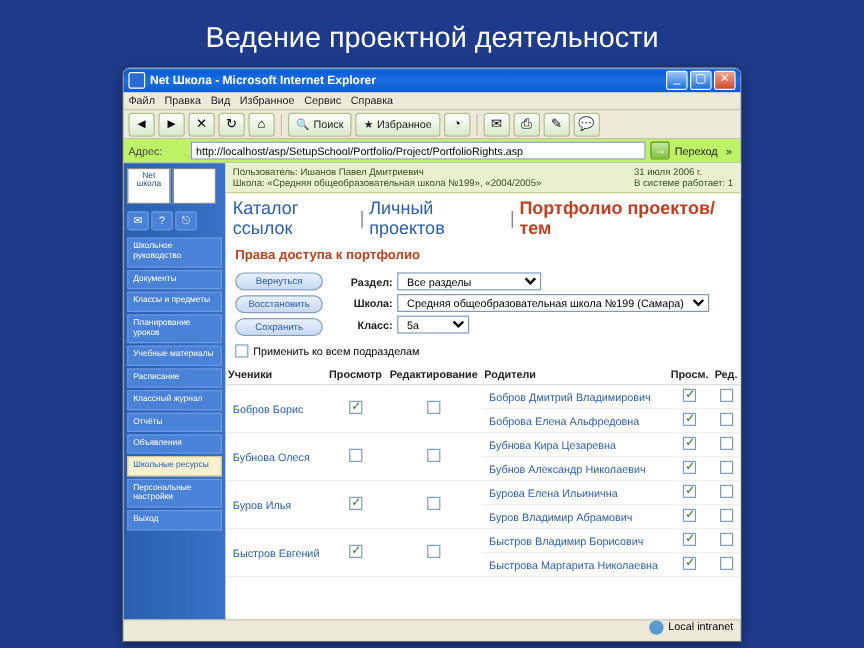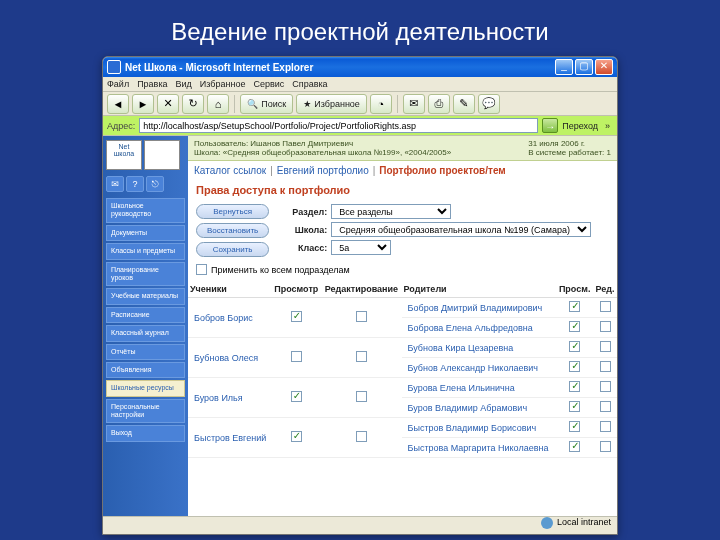--- a/index.html
+++ b/index.html
@@ -41,35 +41,35 @@
   .win-btn { width:18px; height:16px; background:linear-gradient(#9dc7f5,#1a6fe0); border:1px solid #fff; border-radius:2px; color:#fff; font-size:10px; line-height:12px; text-align:center; cursor:pointer;}
   .win-close { background:linear-gradient(#f6a08a,#d14b2b); }
   .menubar { background:#ece9d8; padding:2px 4px; display:flex; gap:8px; font-size:9px; color:#222; border-bottom:1px solid #c0c0b0;}
   .menubar span { cursor:default; }
   .toolbar { background:#ece9d8; padding:2px 4px; display:flex; align-items:center; gap:3px; border-bottom:1px solid #c0c0b0; height:24px;}
   .tbtn { width:22px; height:20px; background:linear-gradient(#fff,#d8e8c8); border:1px solid #b0c090; border-radius:3px; display:flex; align-items:center; justify-content:center; font-size:11px; cursor:pointer;}
   .tbtn.fav { width:auto; padding:0 6px; gap:3px; font-size:9px; color:#222;}
   .sep { width:1px; height:18px; background:#c0c0b0; margin:0 2px;}
   .addr { background:#bef264; padding:2px 4px; display:flex; align-items:center; gap:4px; border-bottom:1px solid #c0c0b0; height:20px;}
   .addr-label { font-size:9px; color:#444; }
-  .addr-input { flex:1; background:#fff; border:1px solid #7f9db9; height:15px; font-size:9px; padding:0 3px; }
+  .addr-input { flex:1; background:#fff; border:1px solid #7f9db9; height:15px; font-size:9px; padding:0 3px;margin-left:20px; }
   .go-btn { background:linear-gradient(#c9e8a0,#7fc040); border:1px solid #5a9020; width:16px; height:15px; border-radius:2px; color:#fff; font-size:10px; text-align:center; line-height:13px; cursor:pointer;}
   .go-label { font-size:9px; color:#222; }
   .links-btn { font-size:9px; color:#222; padding:0 3px; cursor:pointer;}
   .content { display:flex; background:#fff; height:380px; }
   .sidebar { width:85px; background:linear-gradient(to right,#2a5fb0,#3a72c8); padding:4px 3px; display:flex; flex-direction:column; gap:2px;}
   .logo-row { display:flex; gap:2px; margin-bottom:4px;}
   .logo-box { width:36px; height:30px; background:#fff; border:1px solid #888; font-size:7px; text-align:center; padding:2px; color:#1a5090;}
   .side-icons { display:flex; gap:2px; margin-bottom:4px;}
   .side-ico { width:18px; height:16px; background:#4a82d8; border:1px solid #6a9ae0; border-radius:2px; color:#fff; font-size:9px; text-align:center; line-height:14px; cursor:pointer;}
   .side-item { background:#4a82d8; border:1px solid #6a9ae0; color:#fff; font-size:7px; padding:3px 4px; cursor:pointer; line-height:1.2;}
   .side-item.active { background:#f5f0d0; color:#2a5fb0; border-color:#d0c890;}
   .main { flex:1; background:#fff; overflow:hidden;}
   .user-band { background:#e8f0d0; padding:3px 6px; display:flex; justify-content:space-between; font-size:8px; color:#3a5020; border-bottom:1px solid #c0d090;}
-  .crumbs { padding:4px 6px; font-size:10px; display:flex; gap:4px; align-items:center;}
+  .crumbs { padding:4px 6px; font-size:15px; display:flex; gap:4px; align-items:center;}
   .crumb { color:#2a5fb0; cursor:pointer;}
   .crumb-sep { color:#888; }
   .crumb.cur { color:#c04020; font-weight:bold; cursor:default;}
   .page-h { font-size:11px; font-weight:bold; color:#c04020; padding:4px 8px;}
   .form-area { display:flex; padding:4px 8px; gap:10px;}
   .btn-col { display:flex; flex-direction:column; gap:4px;}
   .app-btn { background:linear-gradient(#e8f0ff,#c8d8f0); border:1px solid #7f9db9; border-radius:10px; padding:2px 10px; font-size:8px; color:#2a5fb0; cursor:pointer; text-align:center;}
   .field-col { flex:1; }
   .frow { display:flex; align-items:center; margin-bottom:3px; font-size:9px;}
   .flabel { width:48px; text-align:right; font-weight:bold; color:#222; margin-right:4px;}
@@ -175,21 +175,21 @@
         </div>
         <div style="text-align:left">
           <div>31 июля 2006 г.</div>
           <div>В системе работает: 1</div>
         </div>
       </div>
 
       <div class="crumbs">
         <span class="crumb">Каталог ссылок</span>
         <span class="crumb-sep">|</span>
-        <span class="crumb">Евгений портфолио</span>
+        <span class="crumb">Личный проектов</span>
         <span class="crumb-sep">|</span>
         <span class="crumb cur">Портфолио проектов/тем</span>
       </div>
 
       <div class="page-h">Права доступа к портфолио</div>
 
       <div class="form-area">
         <div class="btn-col">
           <div class="app-btn">Вернуться</div>
           <div class="app-btn">Восстановить</div>

